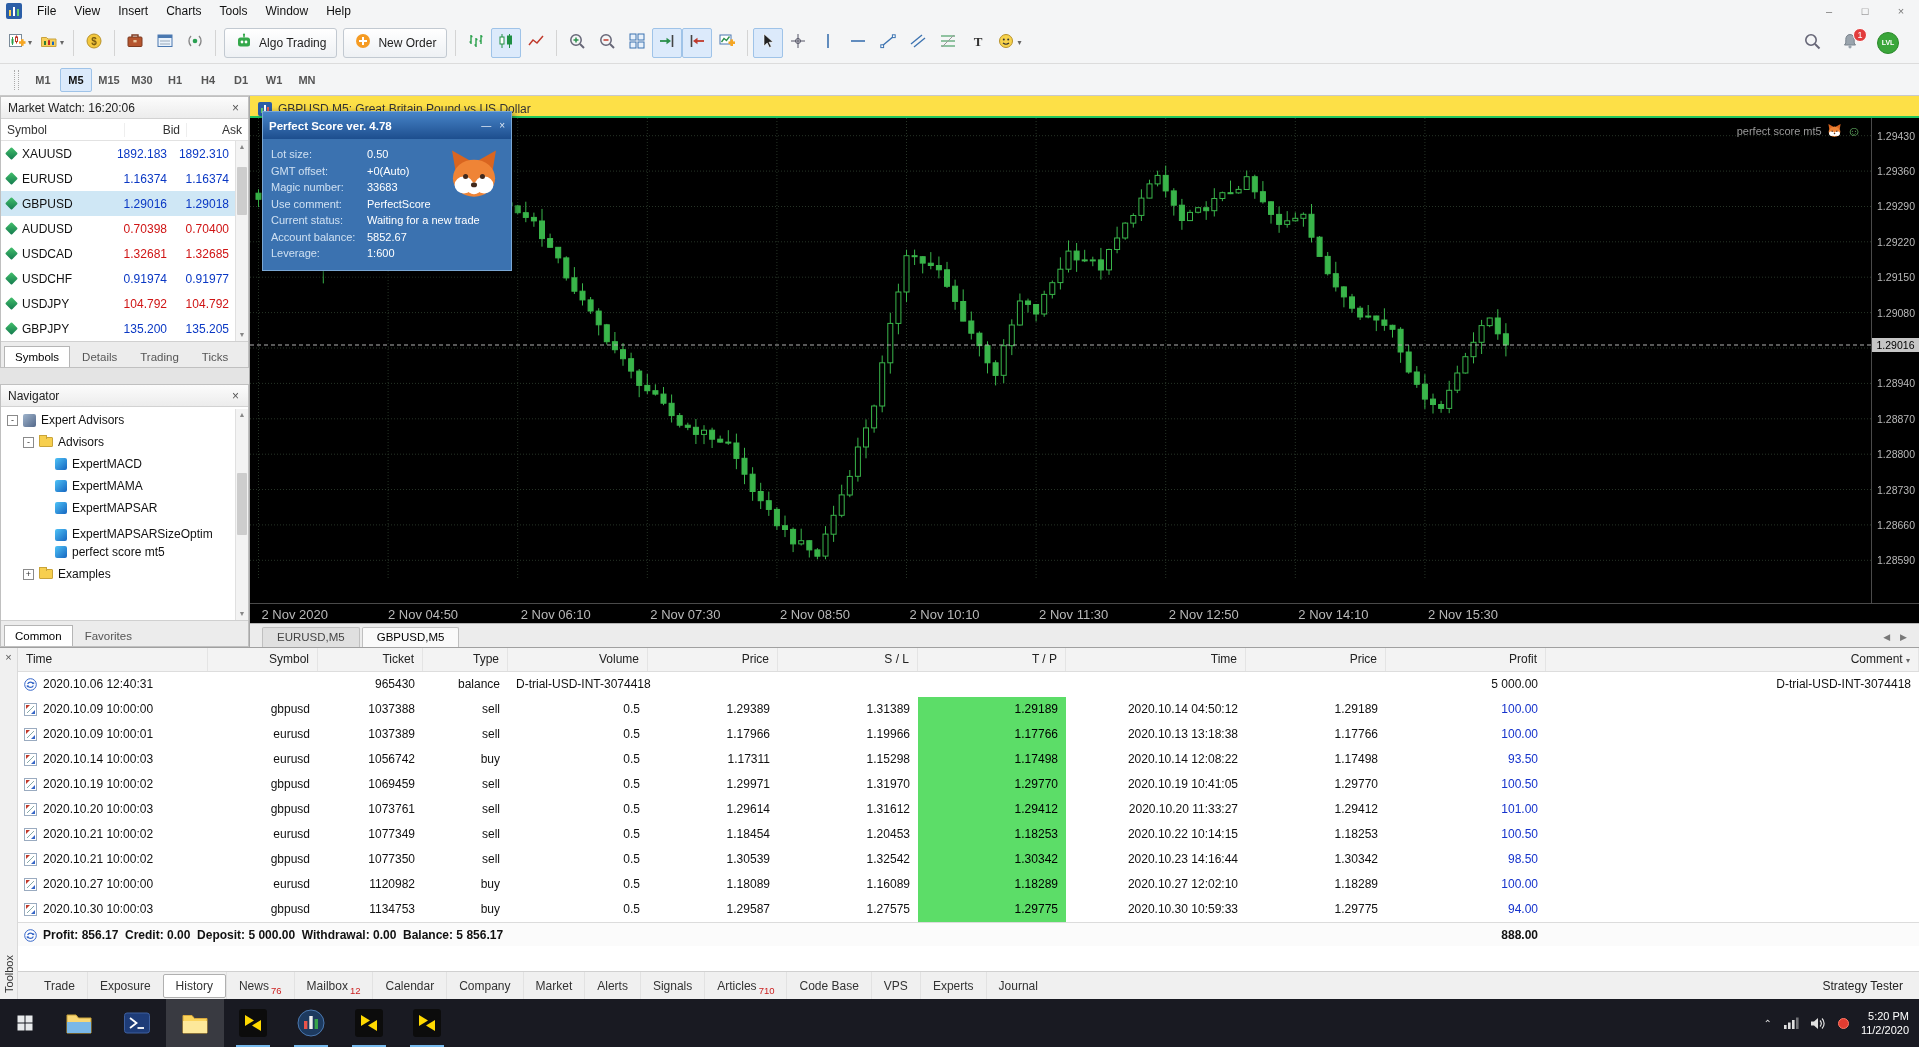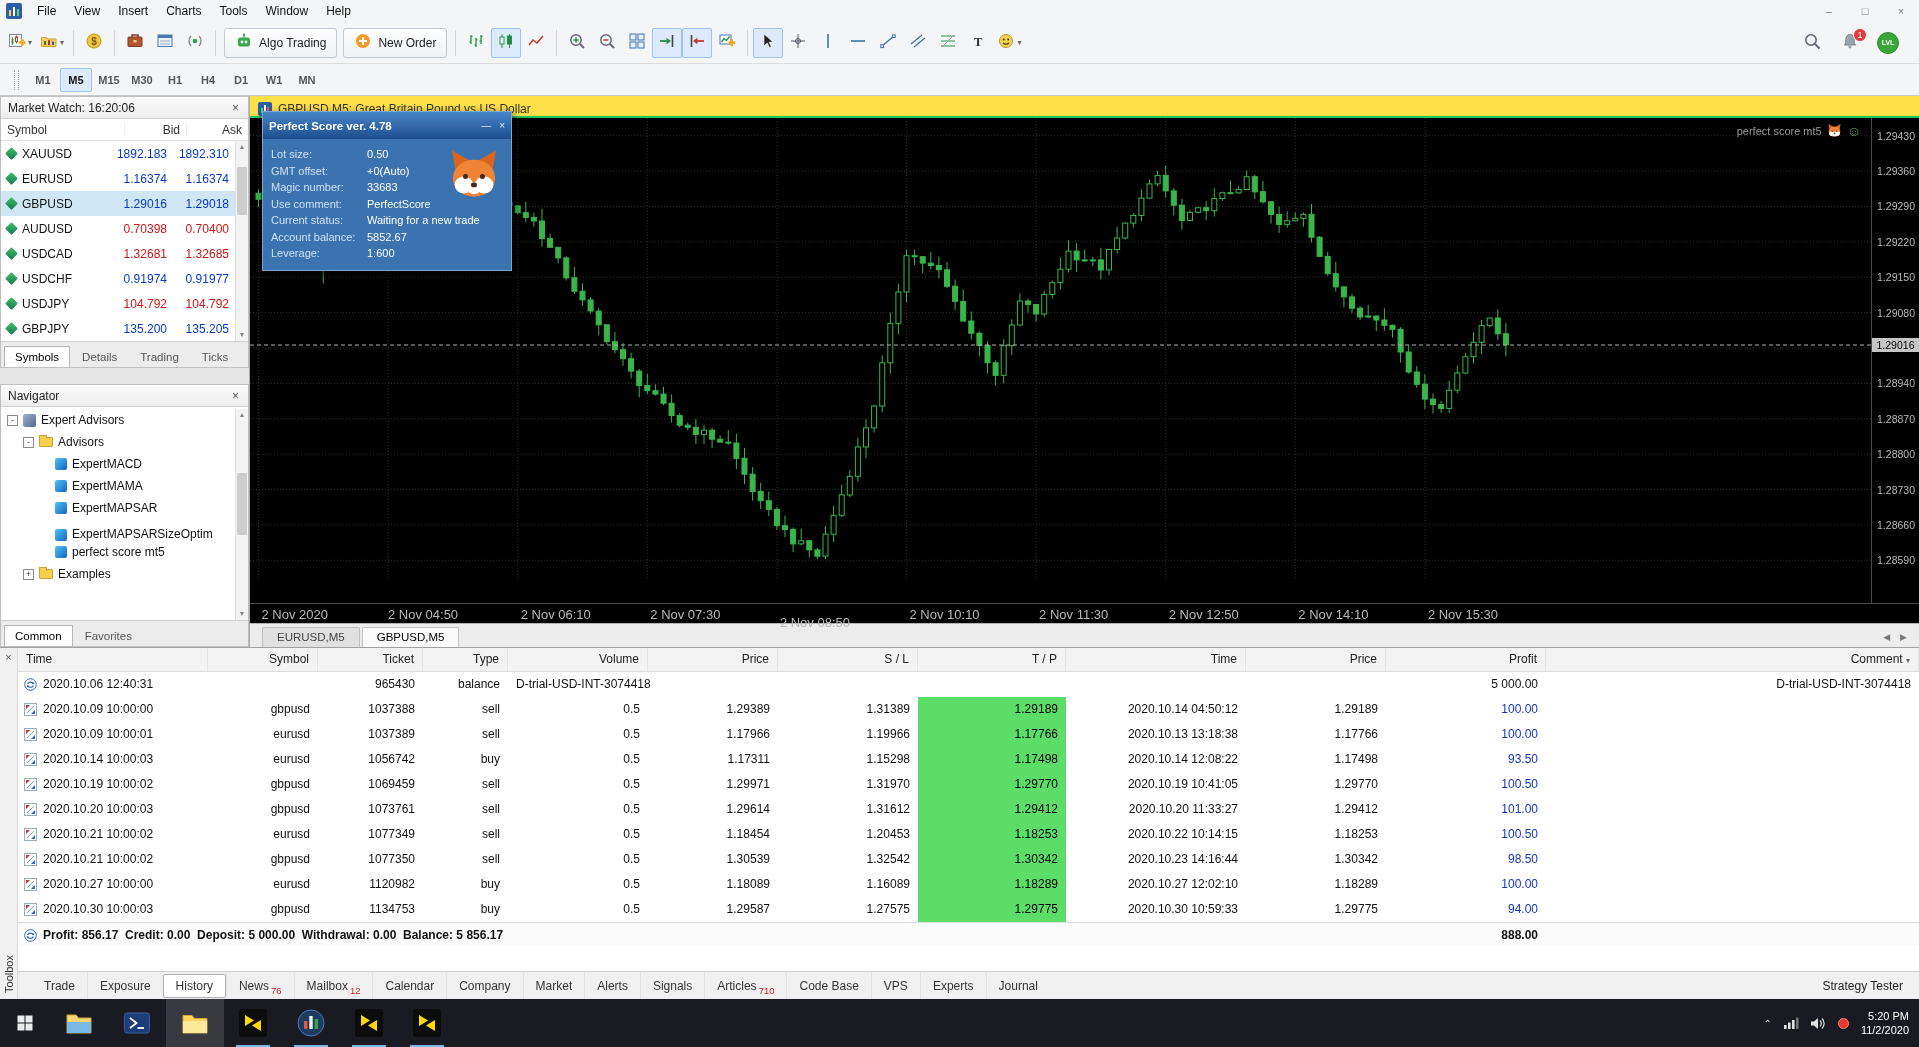--- a/index.html
+++ b/index.html
@@ -956,21 +956,21 @@
             <span class="pr-label" style="top: 400.923px;">1.28660</span>
             <span class="pr-label" style="top: 436.308px;">1.28590</span>
             <span class="pr-tag" style="top: 219.967px;">1.29016</span>
           </div>
       </div>
       <div id="time-axis" class="time-axis">
           <span class="t-label" style="left: 11.5px;">2 Nov 2020</span>
           <span class="t-label" style="left: 138px;">2 Nov 04:50</span>
           <span class="t-label" style="left: 270.7px;">2 Nov 06:10</span>
           <span class="t-label" style="left: 400.3px;">2 Nov 07:30</span>
-          <span class="t-label" style="left: 529.9px; margin-top: 8px;">2 Nov 08:50</span>
+          <span class="t-label" style="left: 529.9px;">2 Nov 08:50</span>
           <span class="t-label" style="left: 659.5px;">2 Nov 10:10</span>
           <span class="t-label" style="left: 789.1px;">2 Nov 11:30</span>
           <span class="t-label" style="left: 918.7px;">2 Nov 12:50</span>
           <span class="t-label" style="left: 1048.3px;">2 Nov 14:10</span>
           <span class="t-label" style="left: 1177.9px;">2 Nov 15:30</span>
         </div>
       <div class="chart-tabs">
         <div id="chart-tabs-items" style="display:flex;align-items:flex-end">
             <div class="ctab">EURUSD,M5</div>
             <div class="ctab active">GBPUSD,M5</div>

